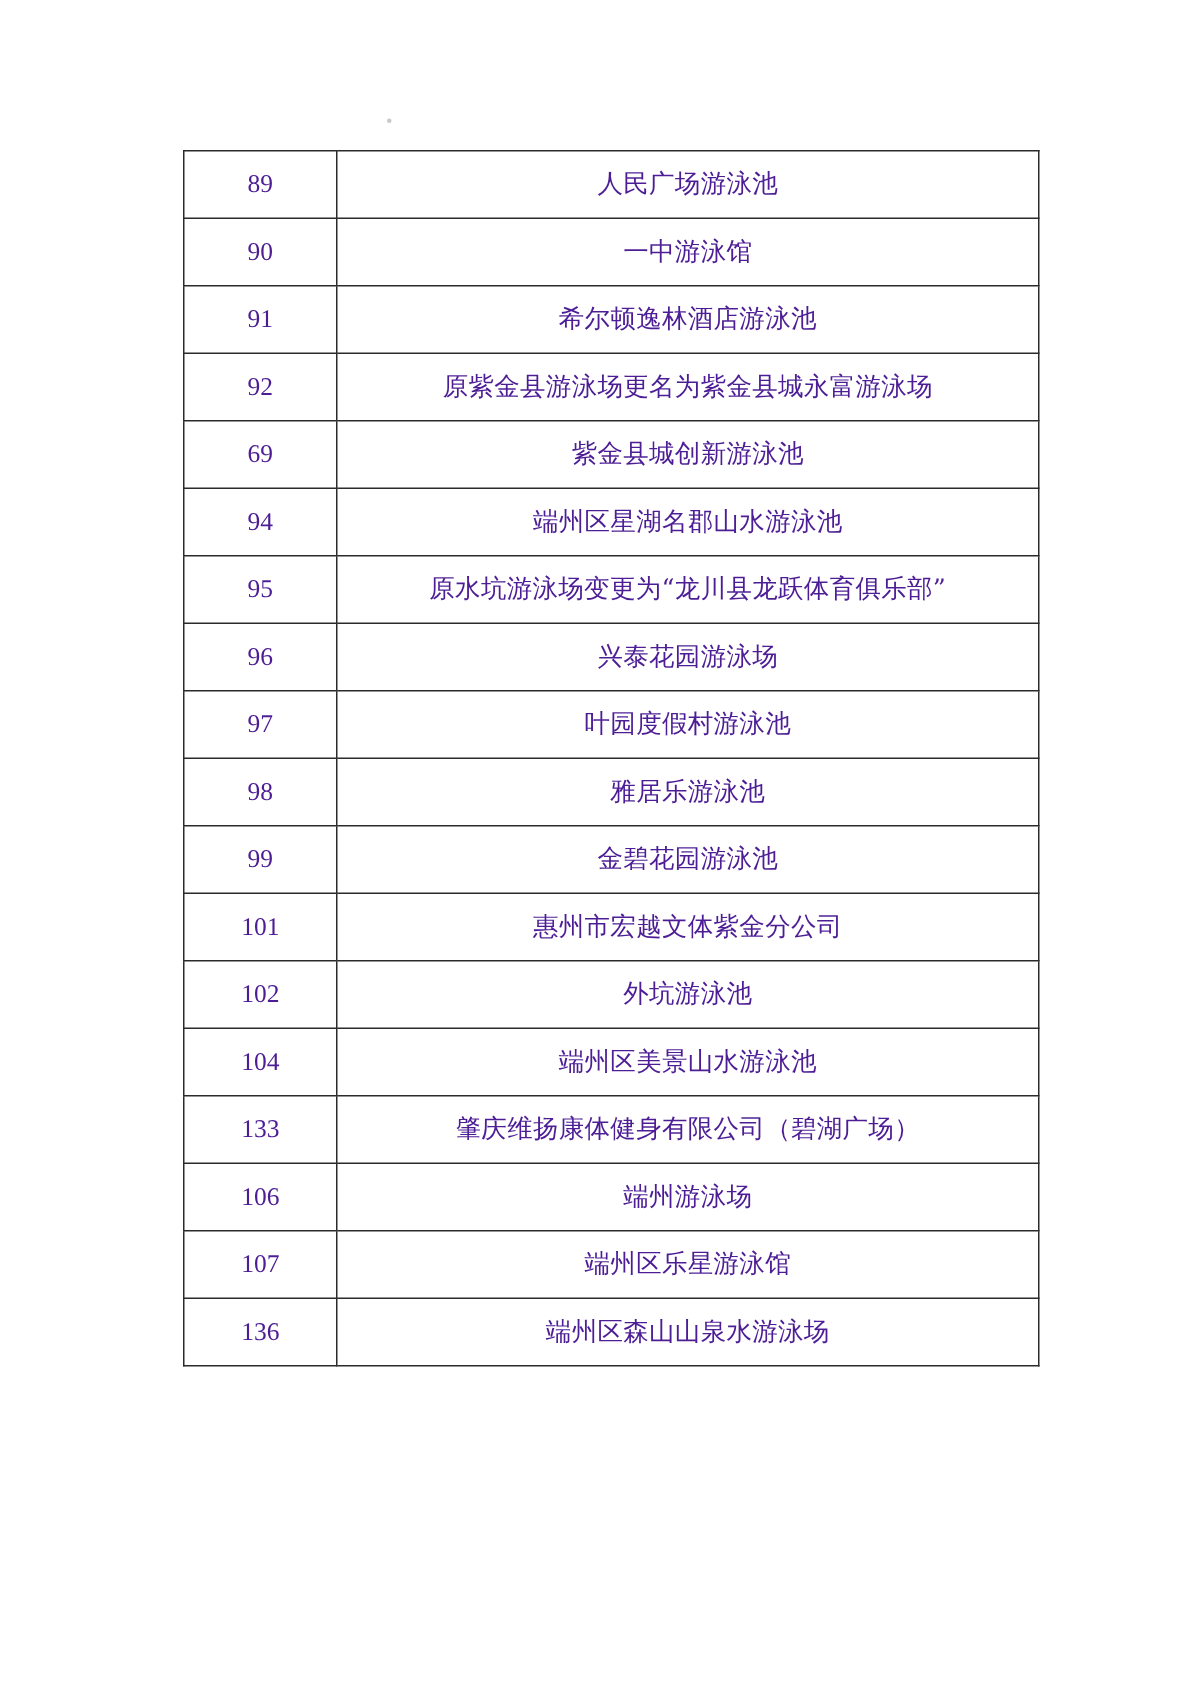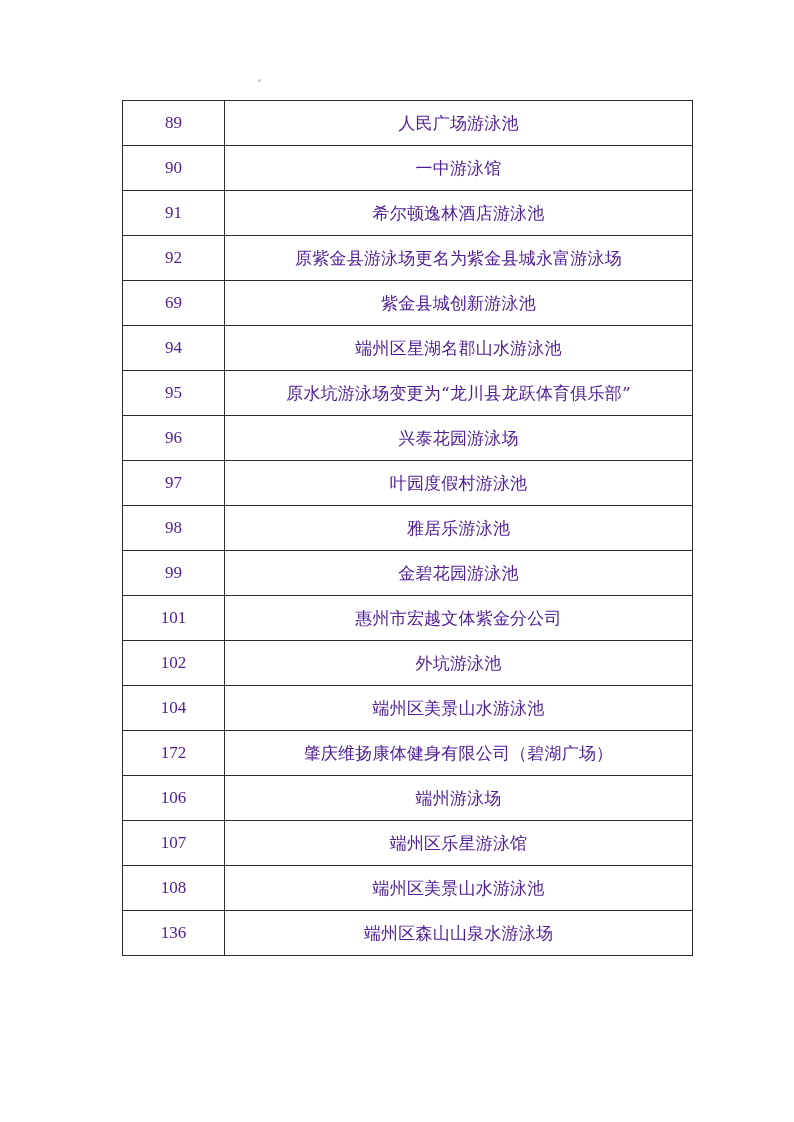--- a/index.html
+++ b/index.html
@@ -116,34 +116,30 @@
         </tr>
         <tr>
           <td class="col-index">102</td>
           <td class="col-name">外坑游泳池</td>
         </tr>
         <tr>
           <td class="col-index">104</td>
           <td class="col-name">端州区美景山水游泳池</td>
         </tr>
         <tr>
-          <td class="col-index">172</td>
+          <td class="col-index">133</td>
           <td class="col-name">肇庆维扬康体健身有限公司（碧湖广场）</td>
         </tr>
         <tr>
           <td class="col-index">106</td>
           <td class="col-name">端州游泳场</td>
         </tr>
         <tr>
           <td class="col-index">107</td>
           <td class="col-name">端州区乐星游泳馆</td>
         </tr>
         <tr>
-          <td class="col-index">108</td>
-          <td class="col-name">端州区美景山水游泳池</td>
-        </tr>
-        <tr>
           <td class="col-index">136</td>
           <td class="col-name">端州区森山山泉水游泳场</td>
         </tr>
       </tbody>
   </table>
 </div>
 
 </body></html>

